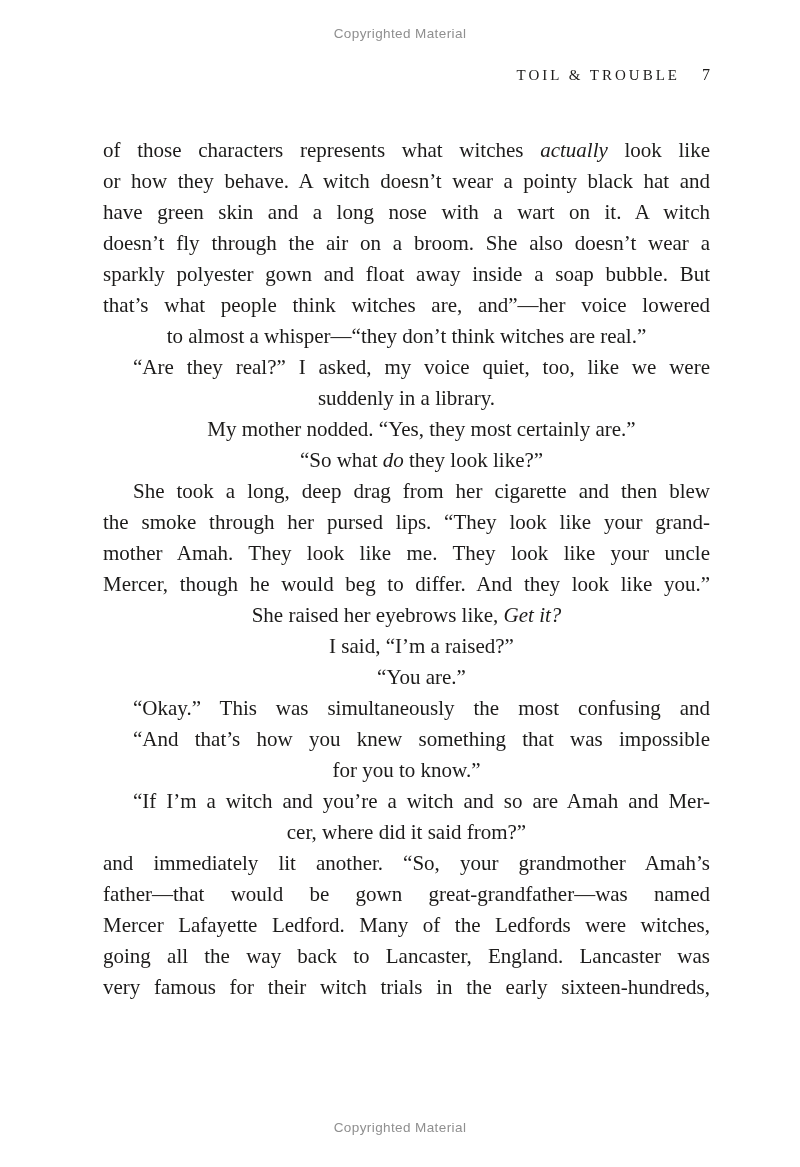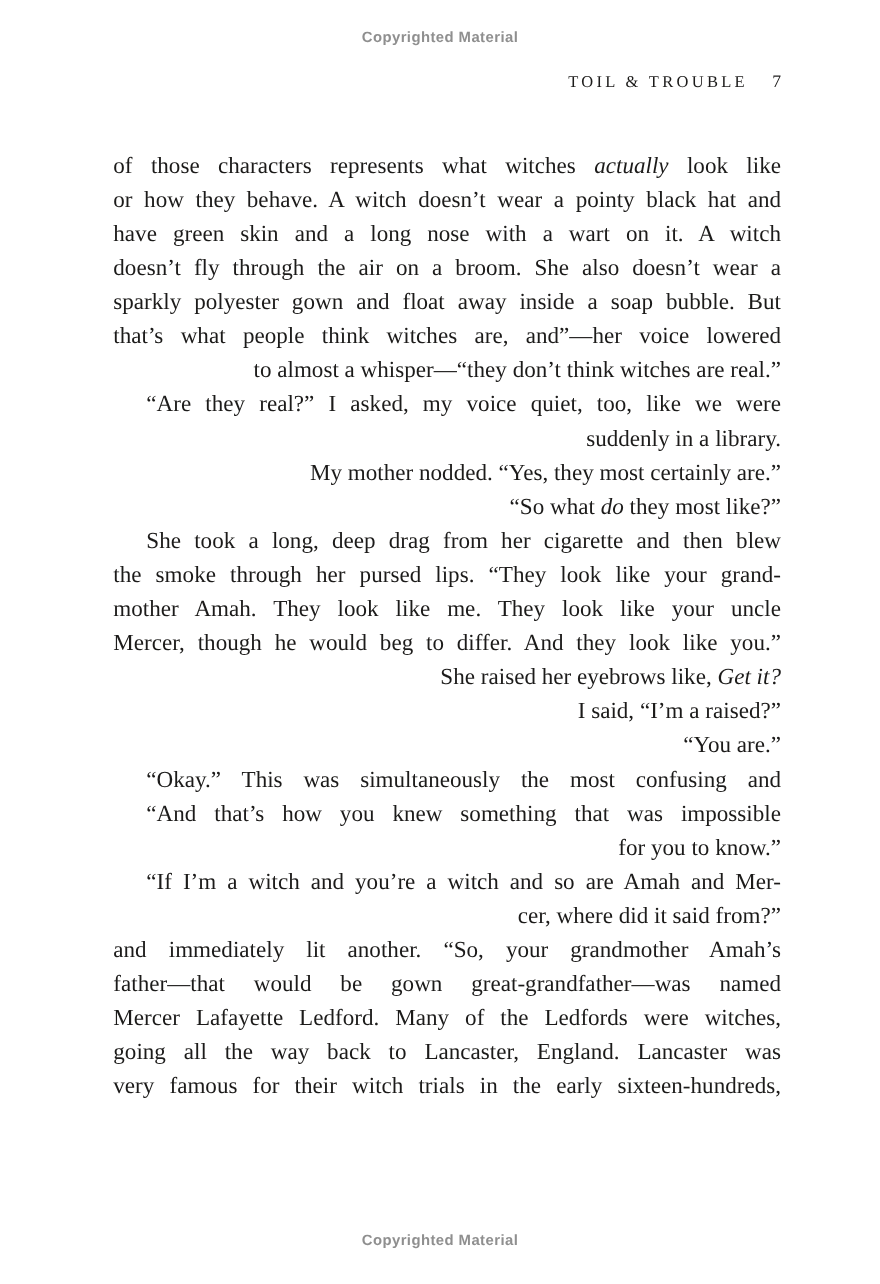--- a/index.html
+++ b/index.html
@@ -9,21 +9,21 @@
     position: relative;
     overflow: hidden;
     font-family: "Liberation Serif", "DejaVu Serif", serif;
   }
   .notice {
     position: absolute;
     left: 0; width: 800px;
     text-align: center;
     font-family: "Liberation Sans", "DejaVu Sans", sans-serif;
     font-size: 13.5px;
-    font-weight: bold;
+    font-weight: normal;
     letter-spacing: 0.4px;
     color: var(--notice, #8f8f8f);
   }
   .notice.top { top: 26px; }
   .notice.bottom { top: 1120px; }
   .running-head {
     position: absolute;
     left: 103px; width: 607px;
     top: 66px;
     text-align: right;
@@ -37,21 +37,21 @@
     font-size: 16px;
   }
   .body-text {
     position: absolute;
     left: 103px; top: 135px;
     width: 607px;
     font-size: 21px;
     line-height: 31px;
     color: var(--ink, #1c1b1a);
   }
-  .line { text-align: right; }
+  .line { text-align: center; }
   .line.fill { text-align: justify; text-align-last: justify; }
   .line.indent { text-indent: 30px; }
   .it { font-style: italic; margin-top: 20px; }
 </style>
 </head>
 <body style="--ink: #1c1b1a; --notice: #8f8f8f; --bg: #ffffff;">
 
 <div class="notice top">Copyrighted Material</div>
 
 <div class="running-head">
@@ -69,21 +69,21 @@
       <div class="line"><span>to almost a whisper—“they don’t think witches are real.”</span></div>
     </div>
     <div>
       <div class="line fill indent"><span>“Are they real?” I asked, my voice quiet, too, like we were</span></div>
       <div class="line"><span>suddenly in a library.</span></div>
     </div>
     <div>
       <div class="line indent"><span>My mother nodded. “Yes, they most certainly are.”</span></div>
     </div>
     <div>
-      <div class="line indent"><span>“So what </span><span class="it">do</span><span> they most like?”</span></div>
+      <div class="line indent"><span>“So what </span><span class="it">do</span><span> they look like?”</span></div>
     </div>
     <div>
       <div class="line fill indent"><span>She took a long, deep drag from her cigarette and then blew</span></div>
       <div class="line fill"><span>the smoke through her pursed lips. “They look like your grand-</span></div>
       <div class="line fill"><span>mother Amah. They look like me. They look like your uncle</span></div>
       <div class="line fill"><span>Mercer, though he would beg to differ. And they look like you.”</span></div>
       <div class="line"><span>She raised her eyebrows like, </span><span class="it">Get it?</span></div>
     </div>
     <div>
       <div class="line indent"><span>I said, “I’m a raised?”</span></div>

